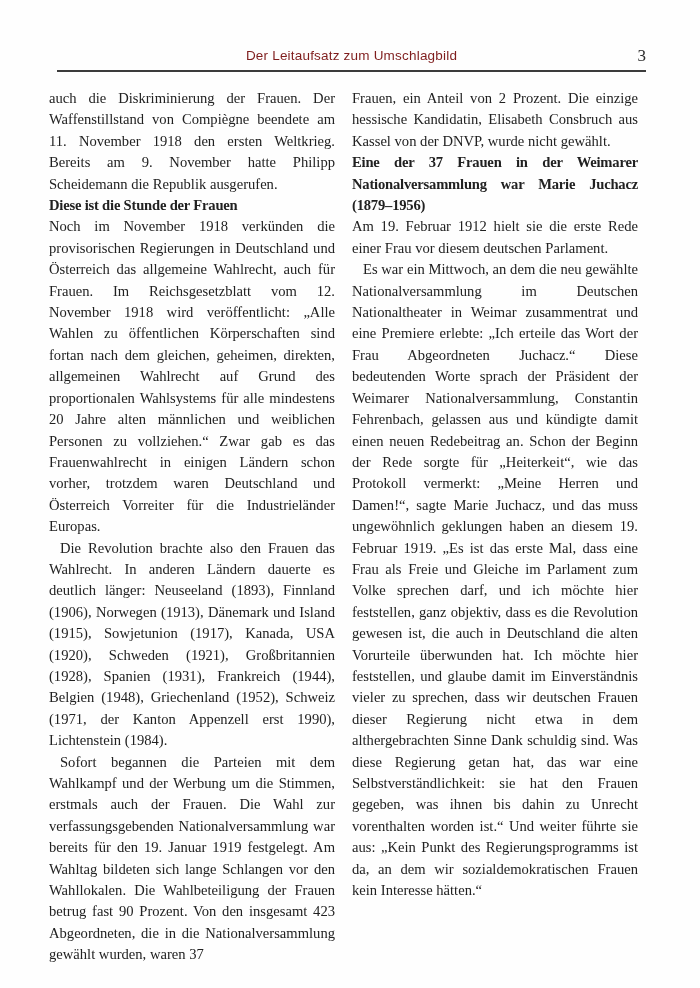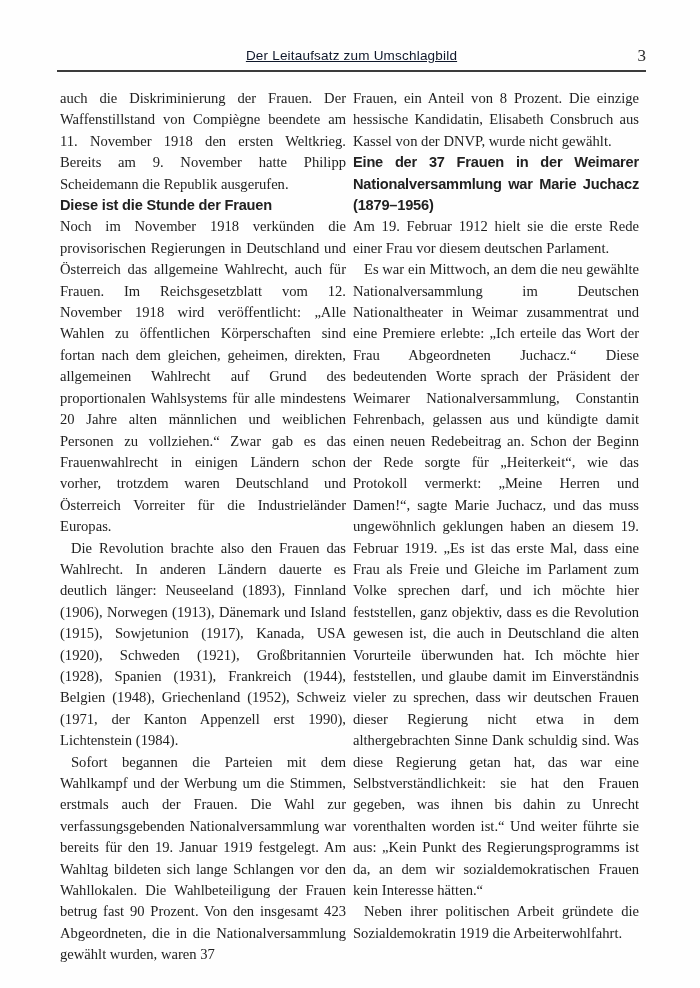--- a/index.html
+++ b/index.html
@@ -24,23 +24,22 @@
     height: 18px;
   }
   .running-head-title {
     position: absolute;
     left: 0;
     right: 0;
     text-align: center;
     font-family: "Liberation Sans", sans-serif;
     font-size: 13.5px;
     letter-spacing: 0.2px;
-    color: #0f172a;
+    color: #7f1d1d;
     white-space: nowrap;
-    text-decoration: underline;
   }
   .page-number {
     position: absolute;
     right: 0;
     top: -2px;
     font-family: "Liberation Serif", serif;
     font-size: 17px;
     color: #2c2c2c;
   }
   .head-rule {
@@ -48,44 +47,44 @@
     top: 70px;
     left: 57px;
     width: 589px;
     height: 0;
     border-top: 2px solid #3c3c3c;
   }
   
   .content {
     position: absolute;
     top: 88px;
-    left: 60px;
+    left: 49px;
     width: 589px;
     display: flex;
-    gap: 7px;
+    gap: 17px;
   }
   .col {
     width: 286px;
     flex: 0 0 286px;
   }
   .col p {
     margin: 0;
     font-size: 14.6px;
     line-height: 21.4px;
     color: #212121;
     text-align: justify;
     hyphens: auto;
     -webkit-hyphens: auto;
   }
   .col p.indent {
     text-indent: 11px;
   }
   .section-heading {
     margin: 14px 0 0 0;
-    font-family: Liberation Sans, sans-serif;
+    font-family: Liberation Serif, serif;
     font-weight: 700;
     font-size: 15.5px;
     line-height: 21.4px;
     letter-spacing: -0.2px;
     color: #141414;
     text-align: left;
   }
 </style>
 </head>
 <body>
@@ -103,22 +102,21 @@
 
     <div class="col">
       <p>auch die Diskriminierung der Frauen. Der Waffenstillstand von Compiègne beendete am 11. November 1918 den ersten Weltkrieg. Bereits am 9. November hatte Philipp Scheidemann die Republik ausgerufen.</p>
       <p class="section-heading">Diese ist die Stunde der Frauen</p>
       <p>Noch im November 1918 verkünden die provisorischen Regierungen in Deutschland und Österreich das allgemeine Wahlrecht, auch für Frauen. Im Reichsgesetzblatt vom 12. November 1918 wird veröffentlicht: „Alle Wahlen zu öffentlichen Körperschaften sind fortan nach dem gleichen, geheimen, direkten, allgemeinen Wahlrecht auf Grund des proportionalen Wahlsystems für alle mindestens 20 Jahre alten männlichen und weiblichen Personen zu vollziehen.“ Zwar gab es das Frauenwahlrecht in einigen Ländern schon vorher, trotzdem waren Deutschland und Österreich Vorreiter für die Industrieländer Europas.</p>
       <p class="indent">Die Revolution brachte also den Frauen das Wahlrecht. In anderen Ländern dauerte es deutlich länger: Neuseeland (1893), Finnland (1906), Norwegen (1913), Dänemark und Island (1915), Sowjetunion (1917), Kanada, USA (1920), Schweden (1921), Großbritannien (1928), Spanien (1931), Frankreich (1944), Belgien (1948), Griechenland (1952), Schweiz (1971, der Kanton Appenzell erst 1990), Lichtenstein (1984).</p>
       <p class="indent">Sofort begannen die Parteien mit dem Wahlkampf und der Werbung um die Stimmen, erstmals auch der Frauen. Die Wahl zur verfassungsgebenden Nationalversammlung war bereits für den 19. Januar 1919 festgelegt. Am Wahltag bildeten sich lange Schlangen vor den Wahllokalen. Die Wahlbeteiligung der Frauen betrug fast 90 Prozent. Von den insgesamt 423 Abgeordneten, die in die Nationalversammlung gewählt wurden, waren 37</p>
     </div>
 
     <div class="col">
-      <p>Frauen, ein Anteil von 8 Prozent. Die einzige hessische Kandidatin, Elisabeth Consbruch aus Kassel von der DNVP, wurde nicht gewählt.</p>
+      <p>Frauen, ein Anteil von 2 Prozent. Die einzige hessische Kandidatin, Elisabeth Consbruch aus Kassel von der DNVP, wurde nicht gewählt.</p>
       <p class="section-heading">Eine der 37 Frauen in der Weimarer Nationalversammlung war Marie Juchacz (1879–1956)</p>
       <p>Am 19. Februar 1912 hielt sie die erste Rede einer Frau vor diesem deutschen Parlament.</p>
       <p class="indent">Es war ein Mittwoch, an dem die neu gewählte Nationalversammlung im Deutschen Nationaltheater in Weimar zusammentrat und eine Premiere erlebte: „Ich erteile das Wort der Frau Abgeordneten Juchacz.“ Diese bedeutenden Worte sprach der Präsident der Weimarer Nationalversammlung, Constantin Fehrenbach, gelassen aus und kündigte damit einen neuen Redebeitrag an. Schon der Beginn der Rede sorgte für „Heiterkeit“, wie das Protokoll vermerkt: „Meine Herren und Damen!“, sagte Marie Juchacz, und das muss ungewöhnlich geklungen haben an diesem 19. Februar 1919. „Es ist das erste Mal, dass eine Frau als Freie und Gleiche im Parlament zum Volke sprechen darf, und ich möchte hier feststellen, ganz objektiv, dass es die Revolution gewesen ist, die auch in Deutschland die alten Vorurteile überwunden hat. Ich möchte hier feststellen, und glaube damit im Einverständnis vieler zu sprechen, dass wir deutschen Frauen dieser Regierung nicht etwa in dem althergebrachten Sinne Dank schuldig sind. Was diese Regierung getan hat, das war eine Selbstverständlichkeit: sie hat den Frauen gegeben, was ihnen bis dahin zu Unrecht vorenthalten worden ist.“ Und weiter führte sie aus: „Kein Punkt des Regierungsprogramms ist da, an dem wir sozialdemokratischen Frauen kein Interesse hätten.“</p>
-      <p class="indent">Neben ihrer politischen Arbeit gründete die Sozialdemokratin 1919 die Arbeiterwohlfahrt.</p>
     </div>
 
   </div>
 
 </div>
 
 </body></html>

